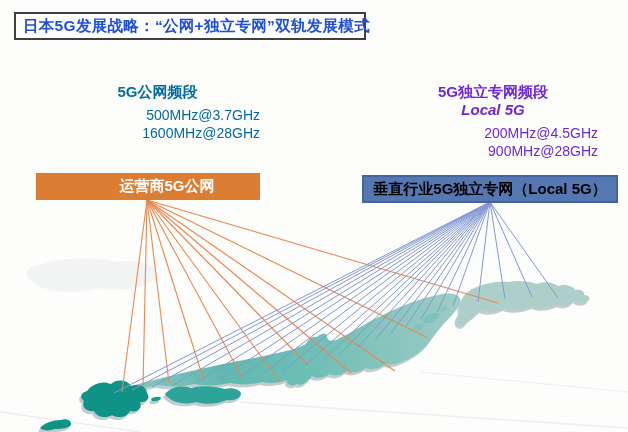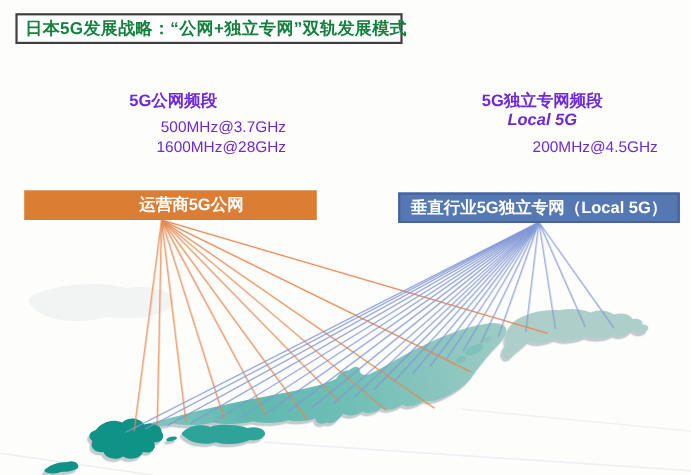--- a/index.html
+++ b/index.html
@@ -20,21 +20,21 @@
   .panel-private{left:388px;top:83px;width:210px;}
   .panel-heading{font-size:15px;font-weight:bold;line-height:18px;}
   .panel-sub{font-size:15px;font-weight:bold;line-height:18px;font-style:italic;}
   .panel-bands{margin-top:6px;text-align:right;}
   .band-line{font-size:14px;line-height:17.5px;}
   
   .banner{
     position:absolute;display:flex;align-items:center;justify-content:center;
     color:#FFFFFF;font-size:15px;font-weight:bold;box-sizing:border-box;white-space:nowrap;
   }
-  .banner-public{left:22px;top:173px;width:266px;height:27px;padding-left:38px;}
+  .banner-public{left:36px;top:173px;width:224px;height:27px;padding-left:38px;}
   .banner-private{left:362px;top:175px;width:256px;height:28px;border:2px solid #44639F;}
   
   .map-layer{position:absolute;left:0;top:0;width:628px;height:432px;}
   .islands{filter:drop-shadow(-2px 3px 0 rgba(122,144,150,0.45));}
 </style>
 </head>
 <body>
 
 <div class="stage">
 
@@ -101,34 +101,35 @@
           <line x1="490" y1="202" x2="437" y2="312" stroke="#8297D4" stroke-width="1"></line>
           <line x1="490" y1="202" x2="453" y2="306" stroke="#8297D4" stroke-width="1"></line>
           <line x1="490" y1="202" x2="478" y2="302" stroke="#8297D4" stroke-width="1"></line>
           <line x1="490" y1="202" x2="505" y2="299" stroke="#8297D4" stroke-width="1"></line>
           <line x1="490" y1="202" x2="532" y2="297" stroke="#8297D4" stroke-width="1"></line>
           <line x1="490" y1="202" x2="558" y2="298" stroke="#8297D4" stroke-width="1"></line>
         </g>
       </g>
   </svg>
 
-  <div class="title-box" style="color: #15803d;">日本5G发展战略：“公网+独立专网”双轨发展模式</div>
+  <div class="title-box" style="color: #1d4ed8;">日本5G发展战略：“公网+独立专网”双轨发展模式</div>
 
-  <div class="panel panel-public" style="color: #6d28d9;">
+  <div class="panel panel-public" style="color: #0369a1;">
     <div class="panel-heading">5G公网频段</div>
     <div class="panel-bands">
       <div class="band-line">500MHz@3.7GHz</div>
       <div class="band-line">1600MHz@28GHz</div>
     </div>
   </div>
 
   <div class="panel panel-private" style="color: #6d28d9;">
     <div class="panel-heading">5G独立专网频段</div>
     <div class="panel-sub">Local 5G</div>
     <div class="panel-bands">
       <div class="band-line">200MHz@4.5GHz</div>
+      <div class="band-line">900MHz@28GHz</div>
     </div>
   </div>
 
   <div class="banner banner-public" style="background: rgb(220, 125, 52); color: rgb(255, 255, 255);">运营商5G公网</div>
-  <div class="banner banner-private" style="background: rgb(85, 120, 178); color: #ffffff; border-color: rgb(68, 99, 159);">垂直行业5G独立专网（Local 5G）</div>
+  <div class="banner banner-private" style="background: rgb(85, 120, 178); color: #000000; border-color: rgb(68, 99, 159);">垂直行业5G独立专网（Local 5G）</div>
 
 </div>
 
 </body></html>

